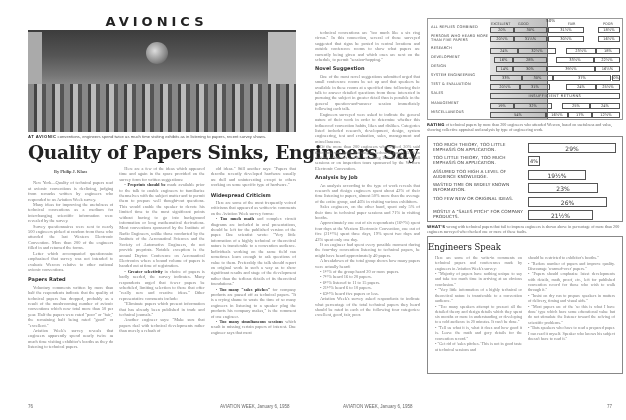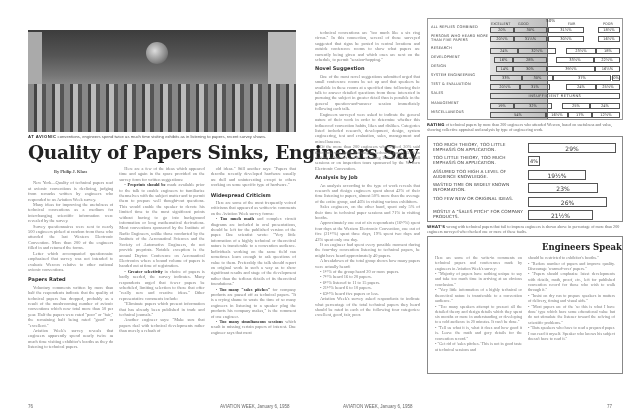--- a/index.html
+++ b/index.html
@@ -40,29 +40,30 @@
 .c1-bar{position:absolute;top:2px;height:5.5px;border:0.6px solid #555;background:transparent;font-family:"DejaVu Sans",sans-serif;font-size:3.6px;line-height:4.5px;text-align:center;color:#333}
 .c1-hdr{position:absolute;top:-3px;font-family:"DejaVu Sans",sans-serif;font-size:3.4px;color:#444}
 .c1-caption{position:absolute;left:114px;top:122px;width:196px;font-size:4.1px;line-height:5px;color:#666}
 .c1-caption b,.c2-caption b{color:#222;font-family:"DejaVu Sans",sans-serif;font-size:3.8px;letter-spacing:.3px}
 .chart2{position:absolute;left:114px;top:136px;width:196px;height:86px;border:1px solid #888;background:#fff}
 .c2-row{position:absolute;left:0;right:0;height:12px}
 .c2-label{position:absolute;left:5px;top:0;width:95px;font-family:"DejaVu Sans",sans-serif;font-size:4.3px;line-height:5px;color:#444;letter-spacing:.1px}
 .c2-bar{position:absolute;top:1px;left:100px;height:10px;border:0.7px solid #555;font-family:"DejaVu Sans",sans-serif;font-size:6px;line-height:9px;text-align:center;color:#333}
 .c2-caption{position:absolute;left:114px;top:224px;width:196px;font-size:4.1px;line-height:5px;color:#666}
 .speak{position:absolute;left:114px;top:236px;width:196px;height:138px;border:1px solid #888;background:#fff}
-.speak h3{text-align:right;font-family:"DejaVu Serif",serif;font-size:8.5px;font-weight:bold;color:#222;margin:5px 0 3px}
+.speak h3{text-align:left;font-family:"DejaVu Serif",serif;font-size:8.5px;font-weight:normal;color:#222;margin:5px 0 3px}
 .speak .scols{display:flex;gap:6px;padding:0 7px;font-size:4.2px;line-height:5.3px;color:#777;text-align:justify}
 .speak .scol{flex:1}
 .speak p{margin-bottom:.3px}
 </style>
 </head>
 <body>
 
 <div class="page left">
+  <div class="section-title">AVIONICS</div>
 
   <div class="photo">
     <div class="stage-l"></div>
     <div class="stage-r"></div>
     <div class="globe"></div>
     <div class="floor"></div>
   </div>
 
   <div class="caption">
     <b>AT AVIONIC</b>

